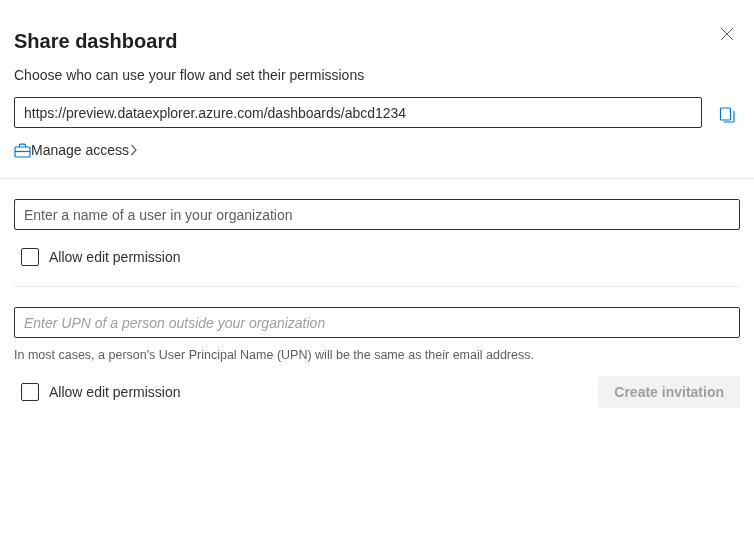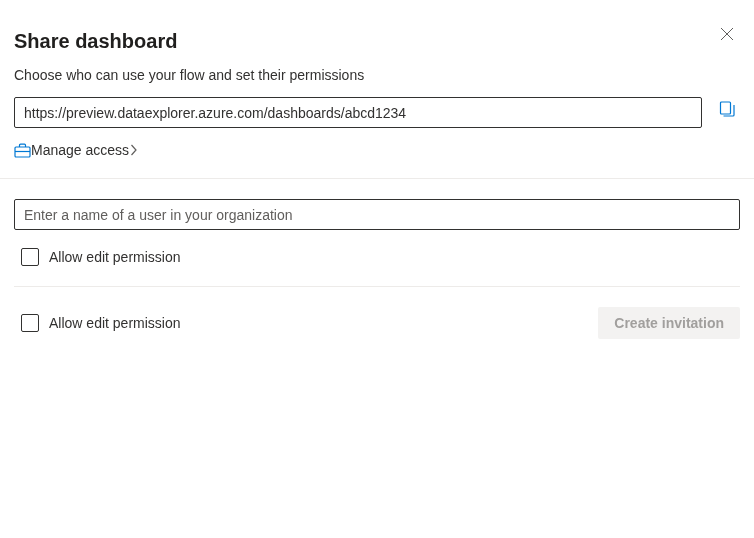--- a/index.html
+++ b/index.html
@@ -32,21 +32,21 @@
     justify-content: center;
   }
   .subtitle {
     font-size: 14px;
     color: #323130;
     margin-top: 14px;
     margin-bottom: 14px;
   }
   .url-row {
     display: flex;
-    align-items: flex-start;
+    align-items: flex-end;
     gap: 13px;
   }
   .text-input {
     flex: 1;
     border: 1px solid #323130;
     height: 31px;
     padding: 0 9px;
     font-size: 14px;
     font-family: inherit;
     color: #323130;
@@ -179,21 +179,23 @@
 
   <div class="checkbox-row">
     <div class="checkbox"></div>
     <span class="checkbox-label">Allow edit permission</span>
   </div>
 
 
   <hr class="divider">
 
 
-
+  <input class="text-input ext-input" style="width: 100%;" type="text" placeholder="Enter UPN of a person outside your organization">
+
+  <div class="hint">In most cases, a person's User Principal Name (UPN) will be the same as their email address.</div>
 
   <div class="bottom-row">
     <div class="checkbox-row" style="margin-top:0;">
       <div class="checkbox"></div>
       <span class="checkbox-label">Allow edit permission</span>
     </div>
     <button class="ghost-btn">Create invitation</button>
   </div>
 
 </div>

